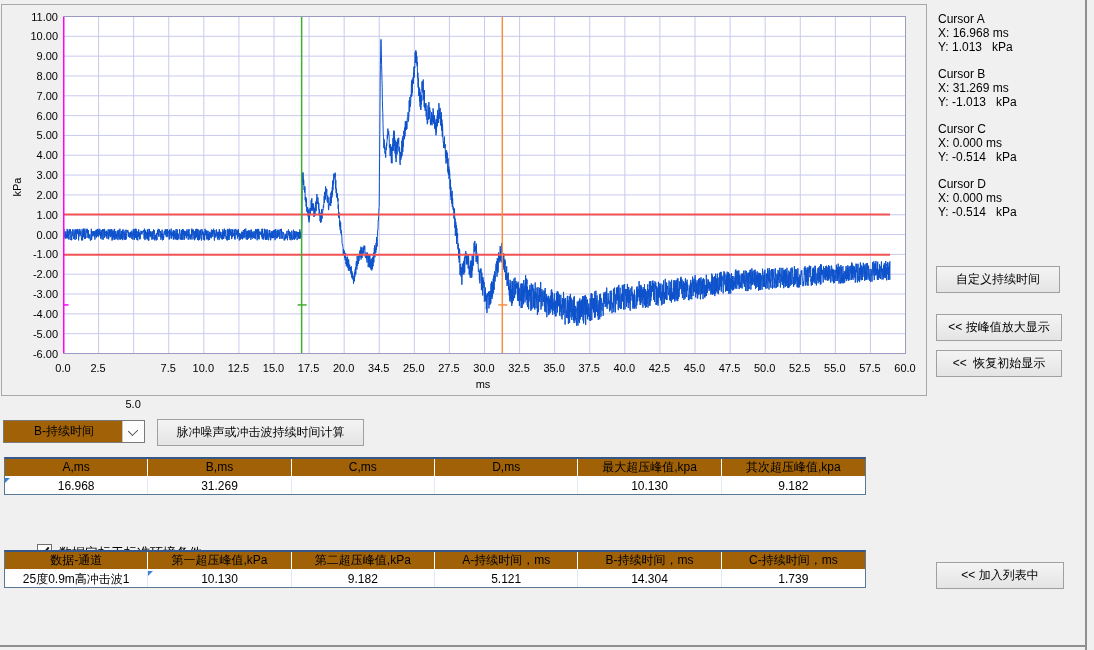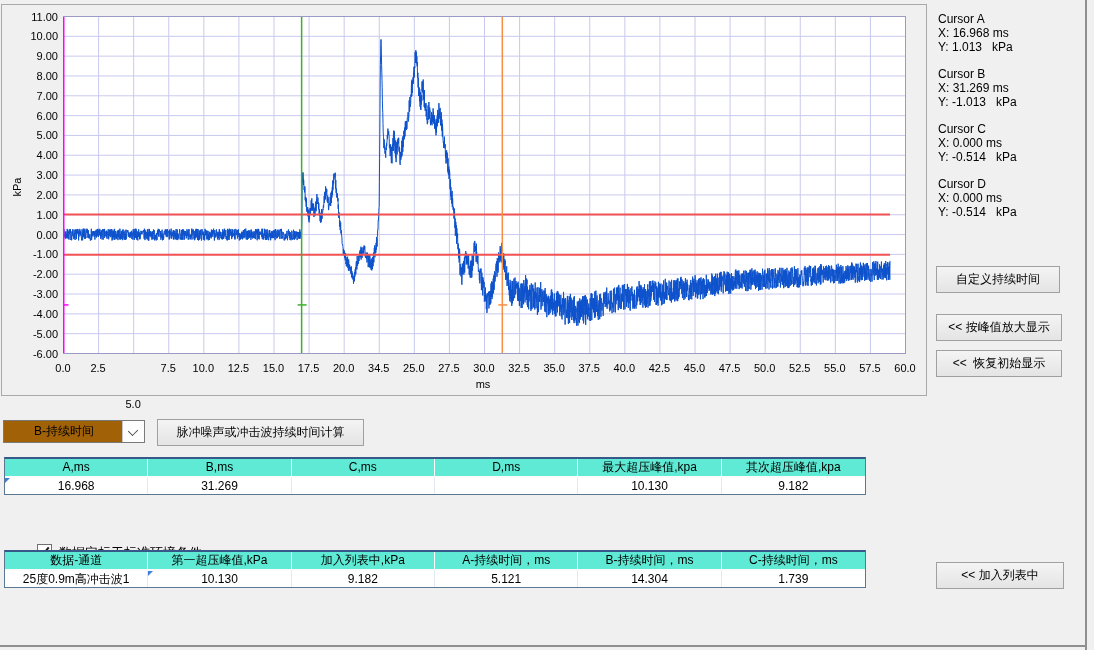--- a/index.html
+++ b/index.html
@@ -29,21 +29,21 @@
   #btn-calc{left:157px;top:419px;width:205px;height:25px;}
 
   
   .combo{position:absolute;left:3px;top:420px;width:142px;height:23px;background:#a16207;border:1px solid #7a7a7a;box-sizing:border-box;}
   .combo-text{position:absolute;left:0;top:0;width:120px;height:21px;line-height:21px;text-align:center;font-size:12px;}
   .combo-arrow-box{position:absolute;right:0;top:0;width:21px;height:21px;border-left:1px solid #c5c5c5;background:#fdfdfd;}
   .combo-chevron{position:absolute;left:6px;top:6px;width:7px;height:7px;border-left:1px solid #4a4a4a;border-bottom:1px solid #4a4a4a;transform:rotate(-45deg) scale(1,.8);}
 
   
   .grid-table{position:absolute;left:4px;width:862px;border:1px solid #5a7894;border-top:2px solid #37598a;background:#fff;box-sizing:border-box;}
-  .thead{display:grid;grid-template-columns:repeat(6,1fr);background:#5eead4;border-bottom:2px solid #fbfbfb;}
+  .thead{display:grid;grid-template-columns:repeat(6,1fr);background:#a16207;border-bottom:2px solid #fbfbfb;}
   .th{text-align:center;font-size:12px;height:17px;line-height:17px;border-right:1px solid #ffffff;color:#000;}
   .th:last-child{border-right:none;}
   .trow{display:grid;grid-template-columns:repeat(6,1fr);background:#fff;}
   .td{position:relative;text-align:center;font-size:12px;height:16px;line-height:16px;border-right:1px solid #e1eaf4;color:#000;}
   .td:last-child{border-right:none;}
   .td.marked::before{content:"";position:absolute;left:0;top:0;border-left:5px solid #3f7fd6;border-bottom:5px solid transparent;}
   #table1{top:457px;}
   #table2{top:550px;}
 
   
@@ -216,21 +216,21 @@
 
 <div class="checkbox-row">
   <div class="checkbox-box checked" id="std-checkbox"></div>
   <div class="checkbox-label">数据定标于标准环境条件</div>
 </div>
 
 <div class="grid-table" id="table2">
     <div class="thead">
       <div class="th">数据-通道</div>
       <div class="th">第一超压峰值,kPa</div>
-      <div class="th">加入列表中,kPa</div>
+      <div class="th">第二超压峰值,kPa</div>
       <div class="th">A-持续时间，ms</div>
       <div class="th">B-持续时间，ms</div>
       <div class="th">C-持续时间，ms</div>
     </div>
     <div class="trow">
       <div class="td">25度0.9m高冲击波1</div>
       <div class="td marked">10.130</div>
       <div class="td">9.182</div>
       <div class="td">5.121</div>
       <div class="td">14.304</div>

